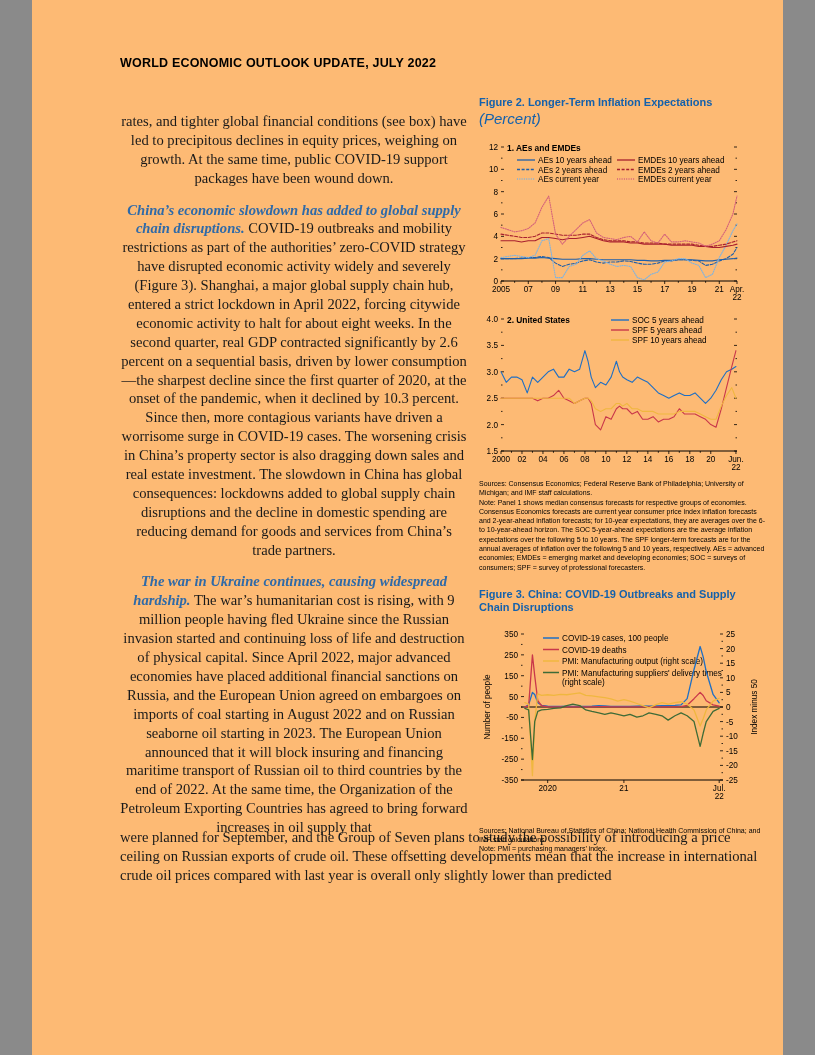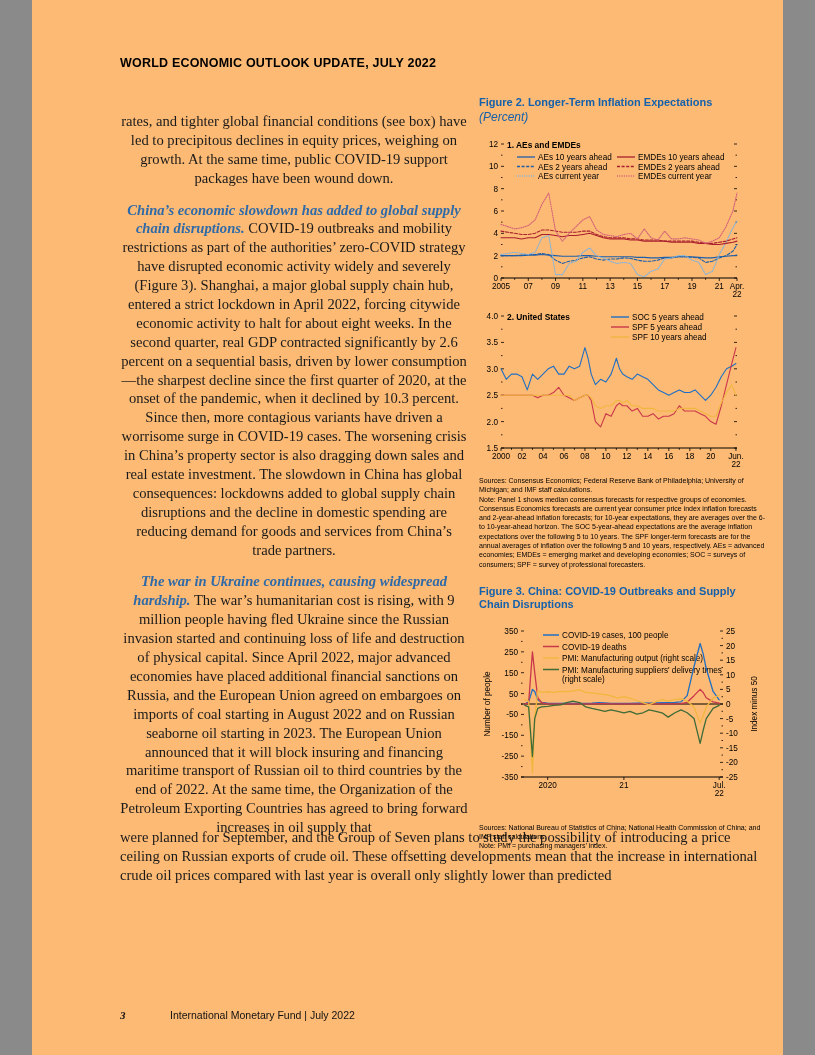--- a/index.html
+++ b/index.html
@@ -29,21 +29,21 @@
   }
   .col-full p{margin:0;}
   
   .figcol{position:absolute;left:447px;top:96px;width:288px;}
   .figtitle{
     font-family:"Liberation Sans",sans-serif;font-weight:bold;
     font-size:11px;line-height:1.18;color:#1461ac;
   }
   .figsub{
     font-family:"Liberation Sans",sans-serif;font-style:italic;
-    font-size:12px;color:#1461ac;margin-top:1px;
+    font-size:15px;color:#1461ac;margin-top:1px;
   }
   .notes{
     font-family:"Liberation Sans",sans-serif;
     font-size:7.0px;line-height:1.33;color:#000;margin-top:6px;
   }
   .notes p{margin:0;}
   svg{display:block;}
   .fig2wrap{margin-top:6px;}
   .fig3wrap{margin-top:6px;}
   
@@ -336,17 +336,14 @@
           </svg>
       </div>
 
       <div class="notes">
         <p>Sources: National Bureau of Statistics of China; National Health Commission of China; and IMF staff calculations.</p>
         <p>Note: PMI = purchasing managers’ index.</p>
       </div>
     </div>
   </div>
 
-  <div class="footer">
-    <span class="pg">3</span><span>International Monetary Fund | July 2022</span>
-  </div>
 
 </div>
 
 </body></html>

